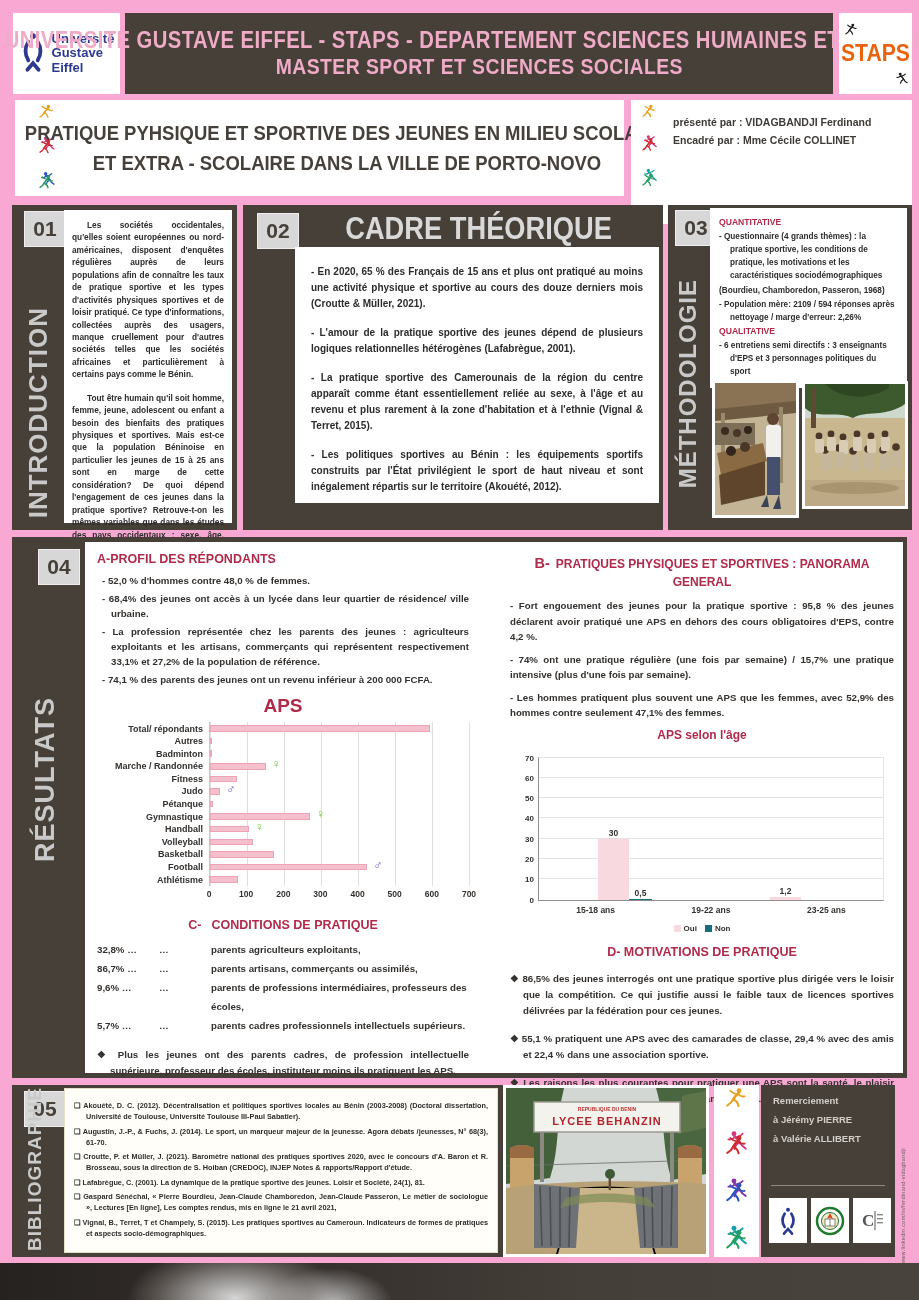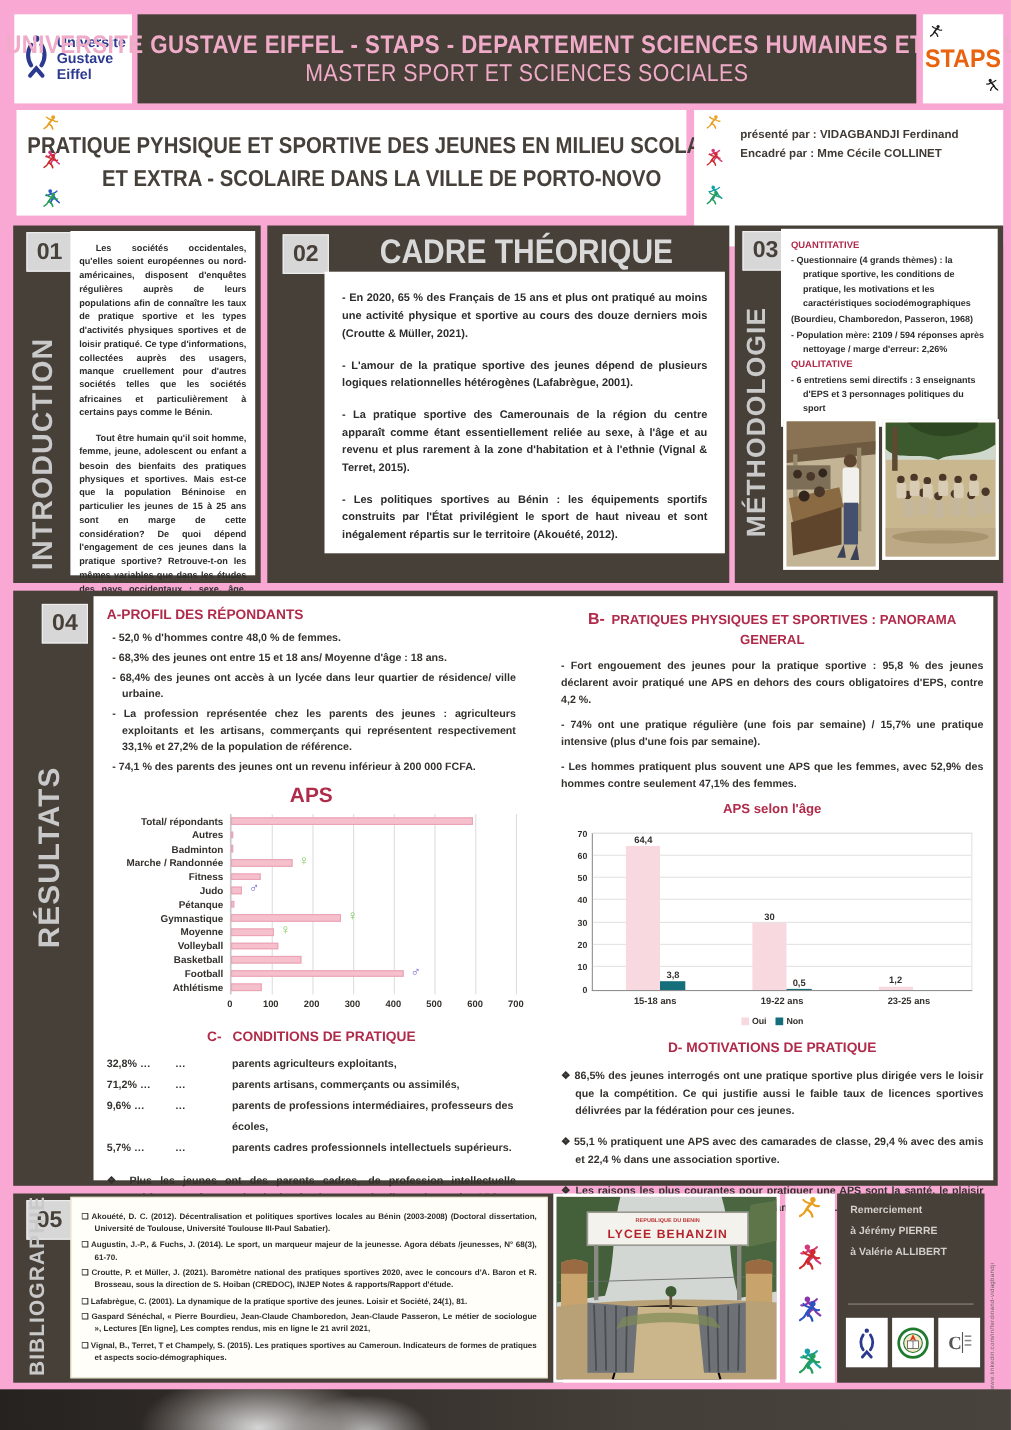--- a/index.html
+++ b/index.html
@@ -5,21 +5,21 @@
   html,body{margin:0;padding:0;}
   body{background:#e9e9e9;font-family:"Liberation Sans",sans-serif;}
   .poster{position:relative;width:919px;height:1300px;background:#f9a8d4;overflow:hidden;margin:0 auto;}
   .cond{display:inline-block;transform:scaleX(.88);transform-origin:50% 50%;white-space:nowrap;}
 
   
   .uge-box{position:absolute;left:13px;top:13px;width:107px;height:81px;background:#fff;display:flex;align-items:center;justify-content:center;gap:5px;}
   .uge-text{color:#2b3a8f;font-weight:bold;font-size:13px;line-height:1.08;white-space:pre-line;}
   .banner{position:absolute;left:125px;top:13px;width:708px;height:81px;background:#474039;color:#efabc7;display:flex;flex-direction:column;align-items:center;justify-content:center;}
   .banner .l1{font-size:23px;font-weight:bold;letter-spacing:.5px;}
-  .banner .l2{font-size:22px;font-weight:normal;letter-spacing:.5px;margin-top:0;}
+  .banner .l2{font-size:22px;font-weight:bold;letter-spacing:.5px;margin-top:0;}
   .staps-box{position:absolute;left:839px;top:13px;width:73px;height:81px;background:#fff;display:flex;align-items:center;justify-content:center;}
   .staps-text{color:#e9630f;font-weight:bold;font-size:23px;transform:scaleX(.92);letter-spacing:0;}
   .staps-fig{position:absolute;color:#1a1a1a;}
 
   
   .title-box{position:absolute;left:15px;top:100px;width:609px;height:96px;background:#fff;}
   .figstrip{position:absolute;top:4px;bottom:4px;}
   .title-box .figstrip{left:8px;width:48px;}
   .title-text{position:absolute;left:64px;right:10px;top:0;height:100%;display:flex;flex-direction:column;justify-content:center;align-items:center;color:#46403a;font-weight:bold;}
   .title-text .l{font-size:21px;line-height:1.45;}
@@ -328,39 +328,38 @@
 
   <div class="panel p04">
     <div class="badge b04">04</div>
     <div class="vlabel v04">RÉSULTATS</div>
     <div class="white w04">
 
       <div class="colA">
         <div class="res-head">A-PROFIL DES RÉPONDANTS</div>
         <div>
             <div class="res-bullet">- 52,0 % d'hommes contre 48,0 % de femmes.</div>
-            <div class="res-bullet">- 68,3% des jeunes ont entre 15 et 18 ans/ Moyenne d'âge : 18 ans.</div>
             <div class="res-bullet">- 68,4% des jeunes ont accès à un lycée dans leur quartier de résidence/ ville urbaine.</div>
             <div class="res-bullet">- La profession représentée chez les parents des jeunes : agriculteurs exploitants et les artisans, commerçants qui représentent respectivement 33,1% et 27,2% de la population de référence.</div>
             <div class="res-bullet">- 74,1 % des parents des jeunes ont un revenu inférieur à 200 000 FCFA.</div>
           </div>
 
         <div class="chart-title">APS</div>
         <div class="hchart">
             <div class="hbody">
               <div class="hlabels">
                 <div class="hlabel">Total/ répondants</div>
                 <div class="hlabel">Autres</div>
                 <div class="hlabel">Badminton</div>
                 <div class="hlabel">Marche / Randonnée</div>
                 <div class="hlabel">Fitness</div>
                 <div class="hlabel">Judo</div>
                 <div class="hlabel">Pétanque</div>
                 <div class="hlabel">Gymnastique</div>
-                <div class="hlabel">Moyenne</div>
+                <div class="hlabel">Handball</div>
                 <div class="hlabel">Volleyball</div>
                 <div class="hlabel">Basketball</div>
                 <div class="hlabel">Football</div>
                 <div class="hlabel">Athlétisme</div>
               </div>
               <div class="hplot">
                 <div class="hgridline" style="left: 0%;"></div>
                 <div class="hgridline" style="left: 14.2857%;"></div>
                 <div class="hgridline" style="left: 28.5714%;"></div>
                 <div class="hgridline" style="left: 42.8571%;"></div>
@@ -429,21 +428,21 @@
         <div class="c-head">
           <span class="pref">C-</span><span class="rest">CONDITIONS DE PRATIQUE</span>
         </div>
         <div>
             <div class="crow">
               <span class="crow-c0">32,8% …</span>
               <span class="crow-c1">…</span>
               <span class="crow-c2">parents agriculteurs exploitants,</span>
             </div>
             <div class="crow">
-              <span class="crow-c0">71,2% …</span>
+              <span class="crow-c0">86,7% …</span>
               <span class="crow-c1">…</span>
               <span class="crow-c2">parents artisans, commerçants ou assimilés,</span>
             </div>
             <div class="crow">
               <span class="crow-c0">9,6% …</span>
               <span class="crow-c1">…</span>
               <span class="crow-c2">parents de professions intermédiaires, professeurs des écoles,</span>
             </div>
             <div class="crow">
               <span class="crow-c0">5,7% …</span>
@@ -479,28 +478,20 @@
               <span class="vytick" style="bottom: 42.8571%;">30</span>
               <div class="vgridline" style="bottom: 57.1429%;"></div>
               <span class="vytick" style="bottom: 57.1429%;">40</span>
               <div class="vgridline" style="bottom: 71.4286%;"></div>
               <span class="vytick" style="bottom: 71.4286%;">50</span>
               <div class="vgridline" style="bottom: 85.7143%;"></div>
               <span class="vytick" style="bottom: 85.7143%;">60</span>
               <div class="vgridline" style="bottom: 100%;"></div>
               <span class="vytick" style="bottom: 100%;">70</span>
               <div class="vgroups">
-                <div class="vgroup">
-                  <div class="vbar vb0" style="height: 92%; background: rgb(247, 217, 223);">
-                    <span class="vbarlbl">64,4</span>
-                  </div>
-                  <div class="vbar vb1" style="height: 5.42857%; background: rgb(21, 111, 123);">
-                    <span class="vbarlbl">3,8</span>
-                  </div>
-                </div>
                 <div class="vgroup">
                   <div class="vbar vb0" style="height: 42.8571%; background: rgb(247, 217, 223);">
                     <span class="vbarlbl">30</span>
                   </div>
                   <div class="vbar vb1" style="height: 0.714286%; background: rgb(21, 111, 123);">
                     <span class="vbarlbl">0,5</span>
                   </div>
                 </div>
                 <div class="vgroup">
                   <div class="vbar vb0" style="height: 1.71429%; background: rgb(247, 217, 223);">

